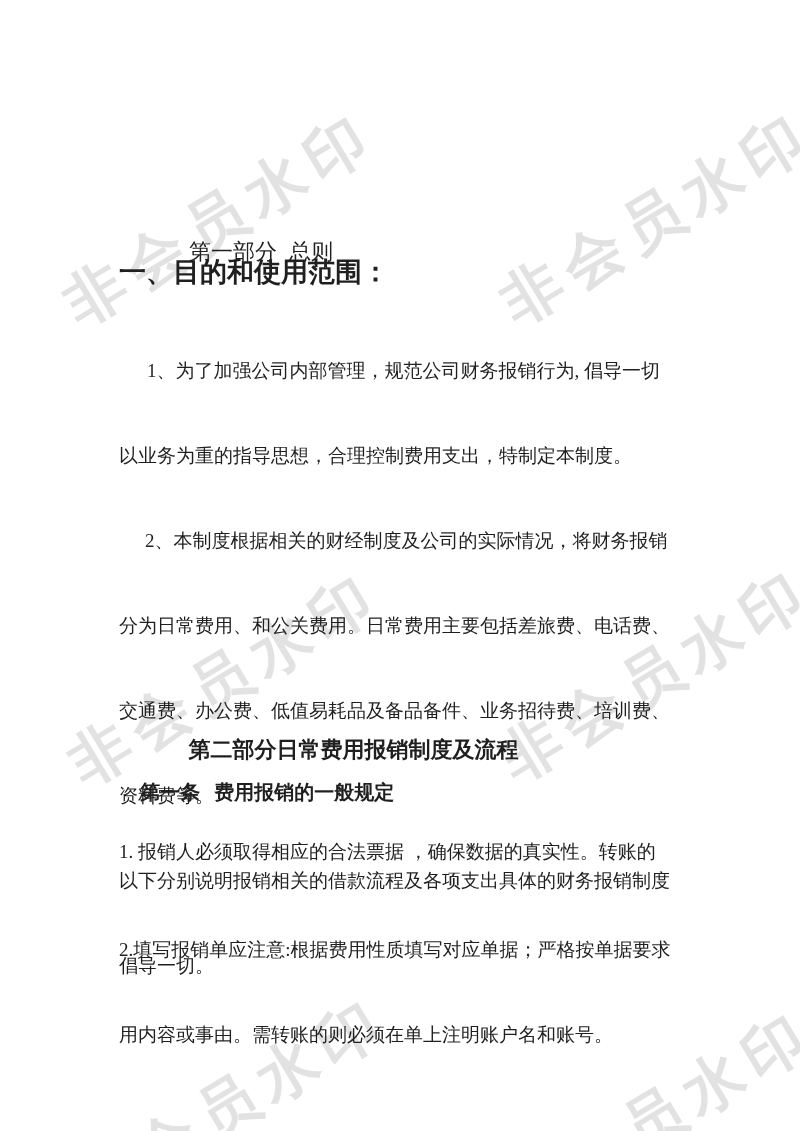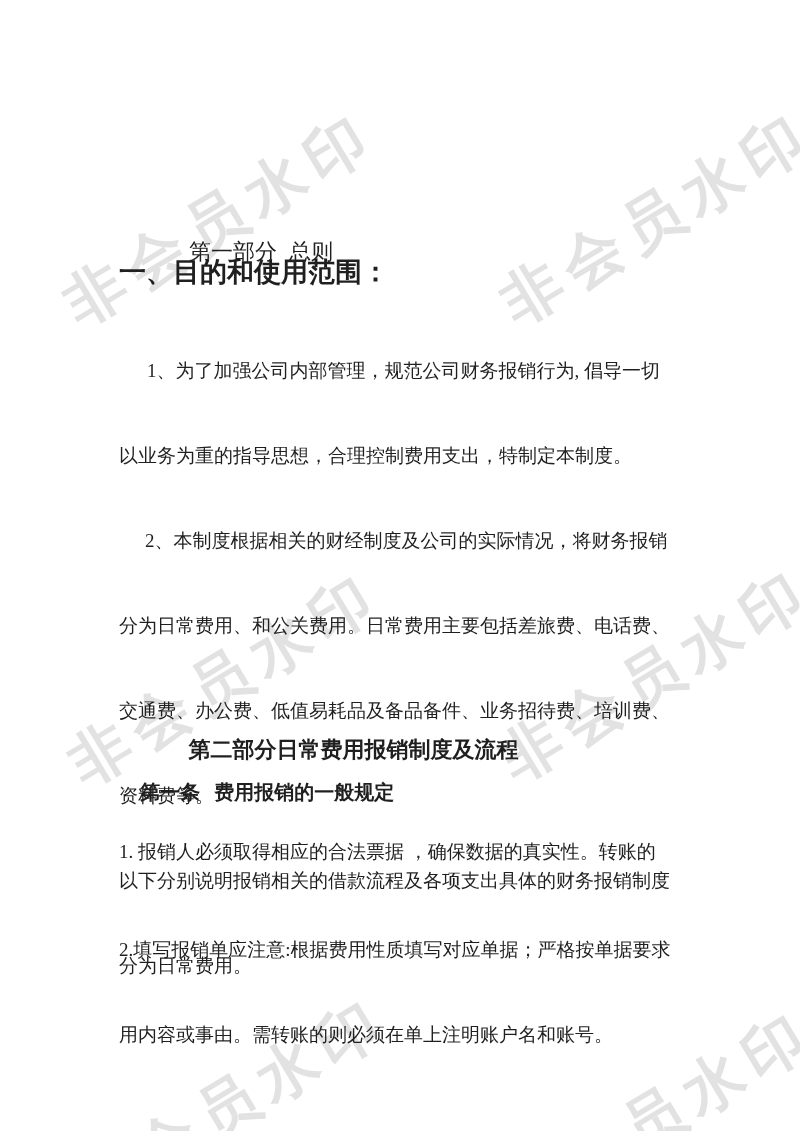--- a/index.html
+++ b/index.html
@@ -121,21 +121,21 @@
   <div class="txt sub1">一、目的和使用范围：</div>
 
   <div class="txt bodyblock p1">
     <div class="line indent-a">1、为了加强公司内部管理，规范公司财务报销行为, 倡导一切</div>
     <div class="line">以业务为重的指导思想，合理控制费用支出，特制定本制度。</div>
     <div class="line indent-b">2、本制度根据相关的财经制度及公司的实际情况，将财务报销</div>
     <div class="line">分为日常费用、和公关费用。日常费用主要包括差旅费、电话费、</div>
     <div class="line">交通费、办公费、低值易耗品及备品备件、业务招待费、培训费、</div>
     <div class="line">资料费等。</div>
     <div class="line">以下分别说明报销相关的借款流程及各项支出具体的财务报销制度</div>
-    <div class="line">分为日常费用。</div>
+    <div class="line">倡导一切。</div>
   </div>
 
   <div class="txt h-part2">
     <span class="h-label">第二部分</span><span class="h-title">日常费用报销制度及流程</span>
   </div>
 
   <div class="txt sub2">
     <span class="article-label">第一条</span><span class="article-title">费用报销的一般规定</span>
   </div>
 

